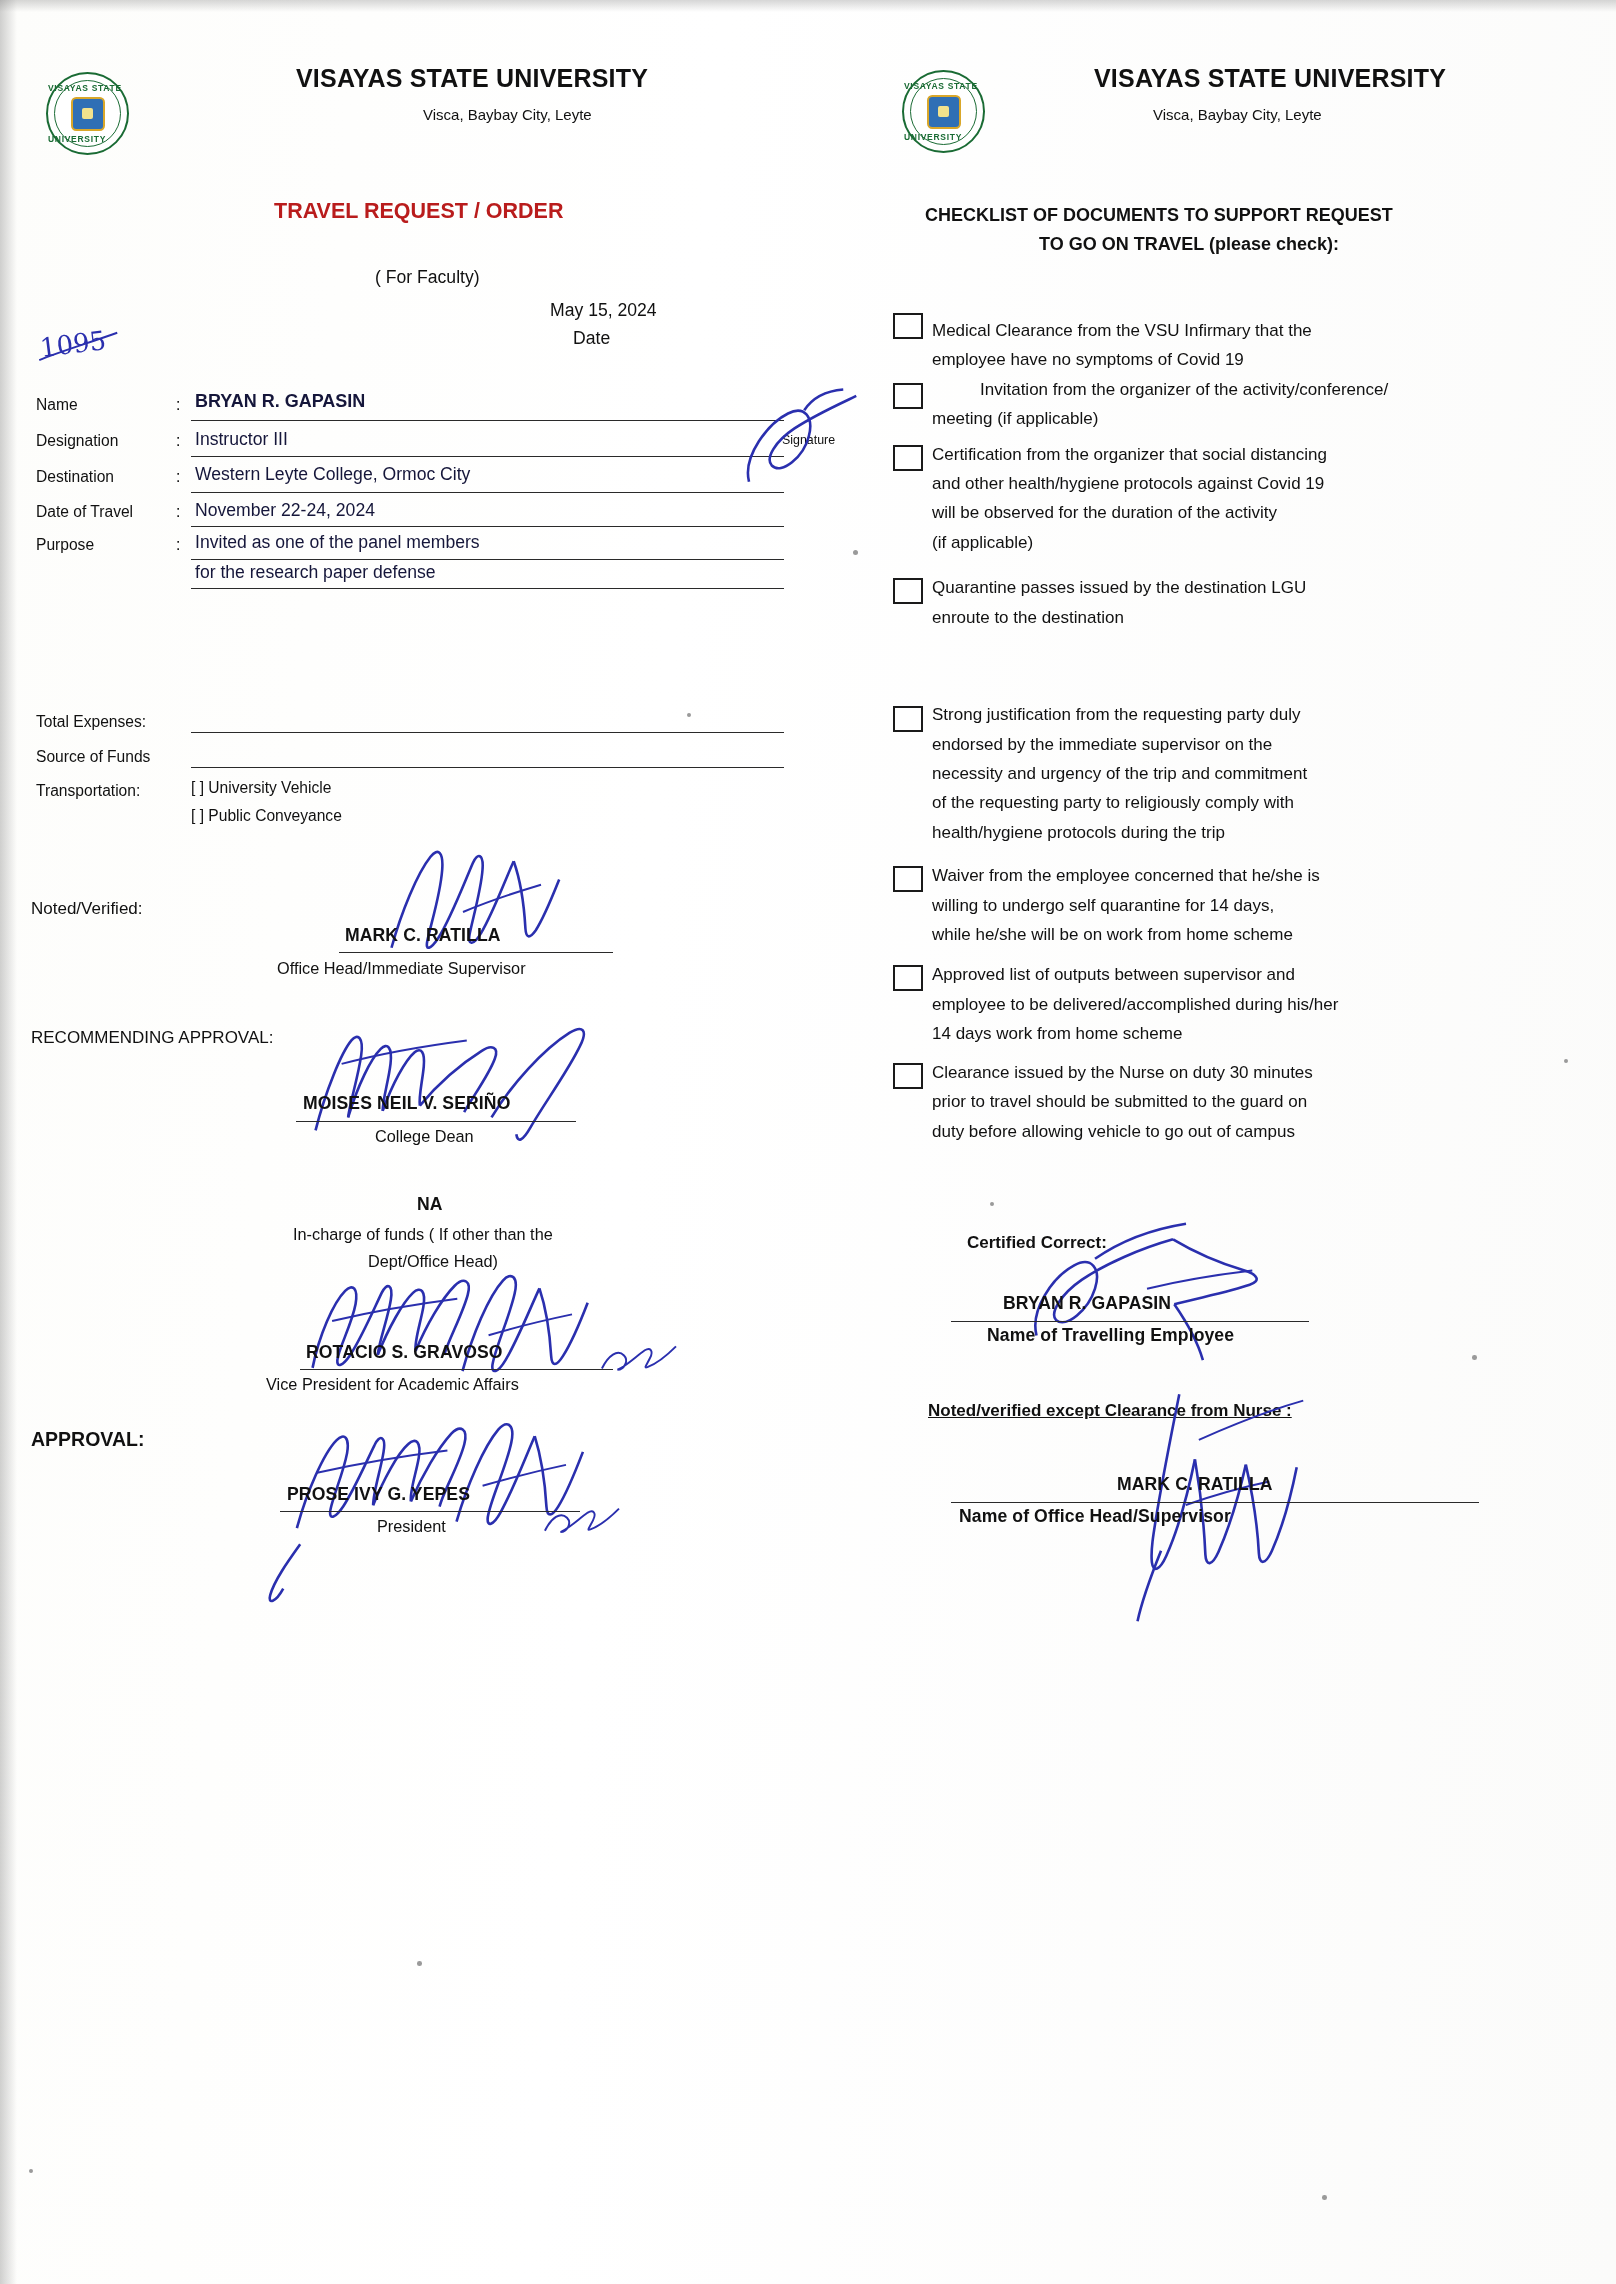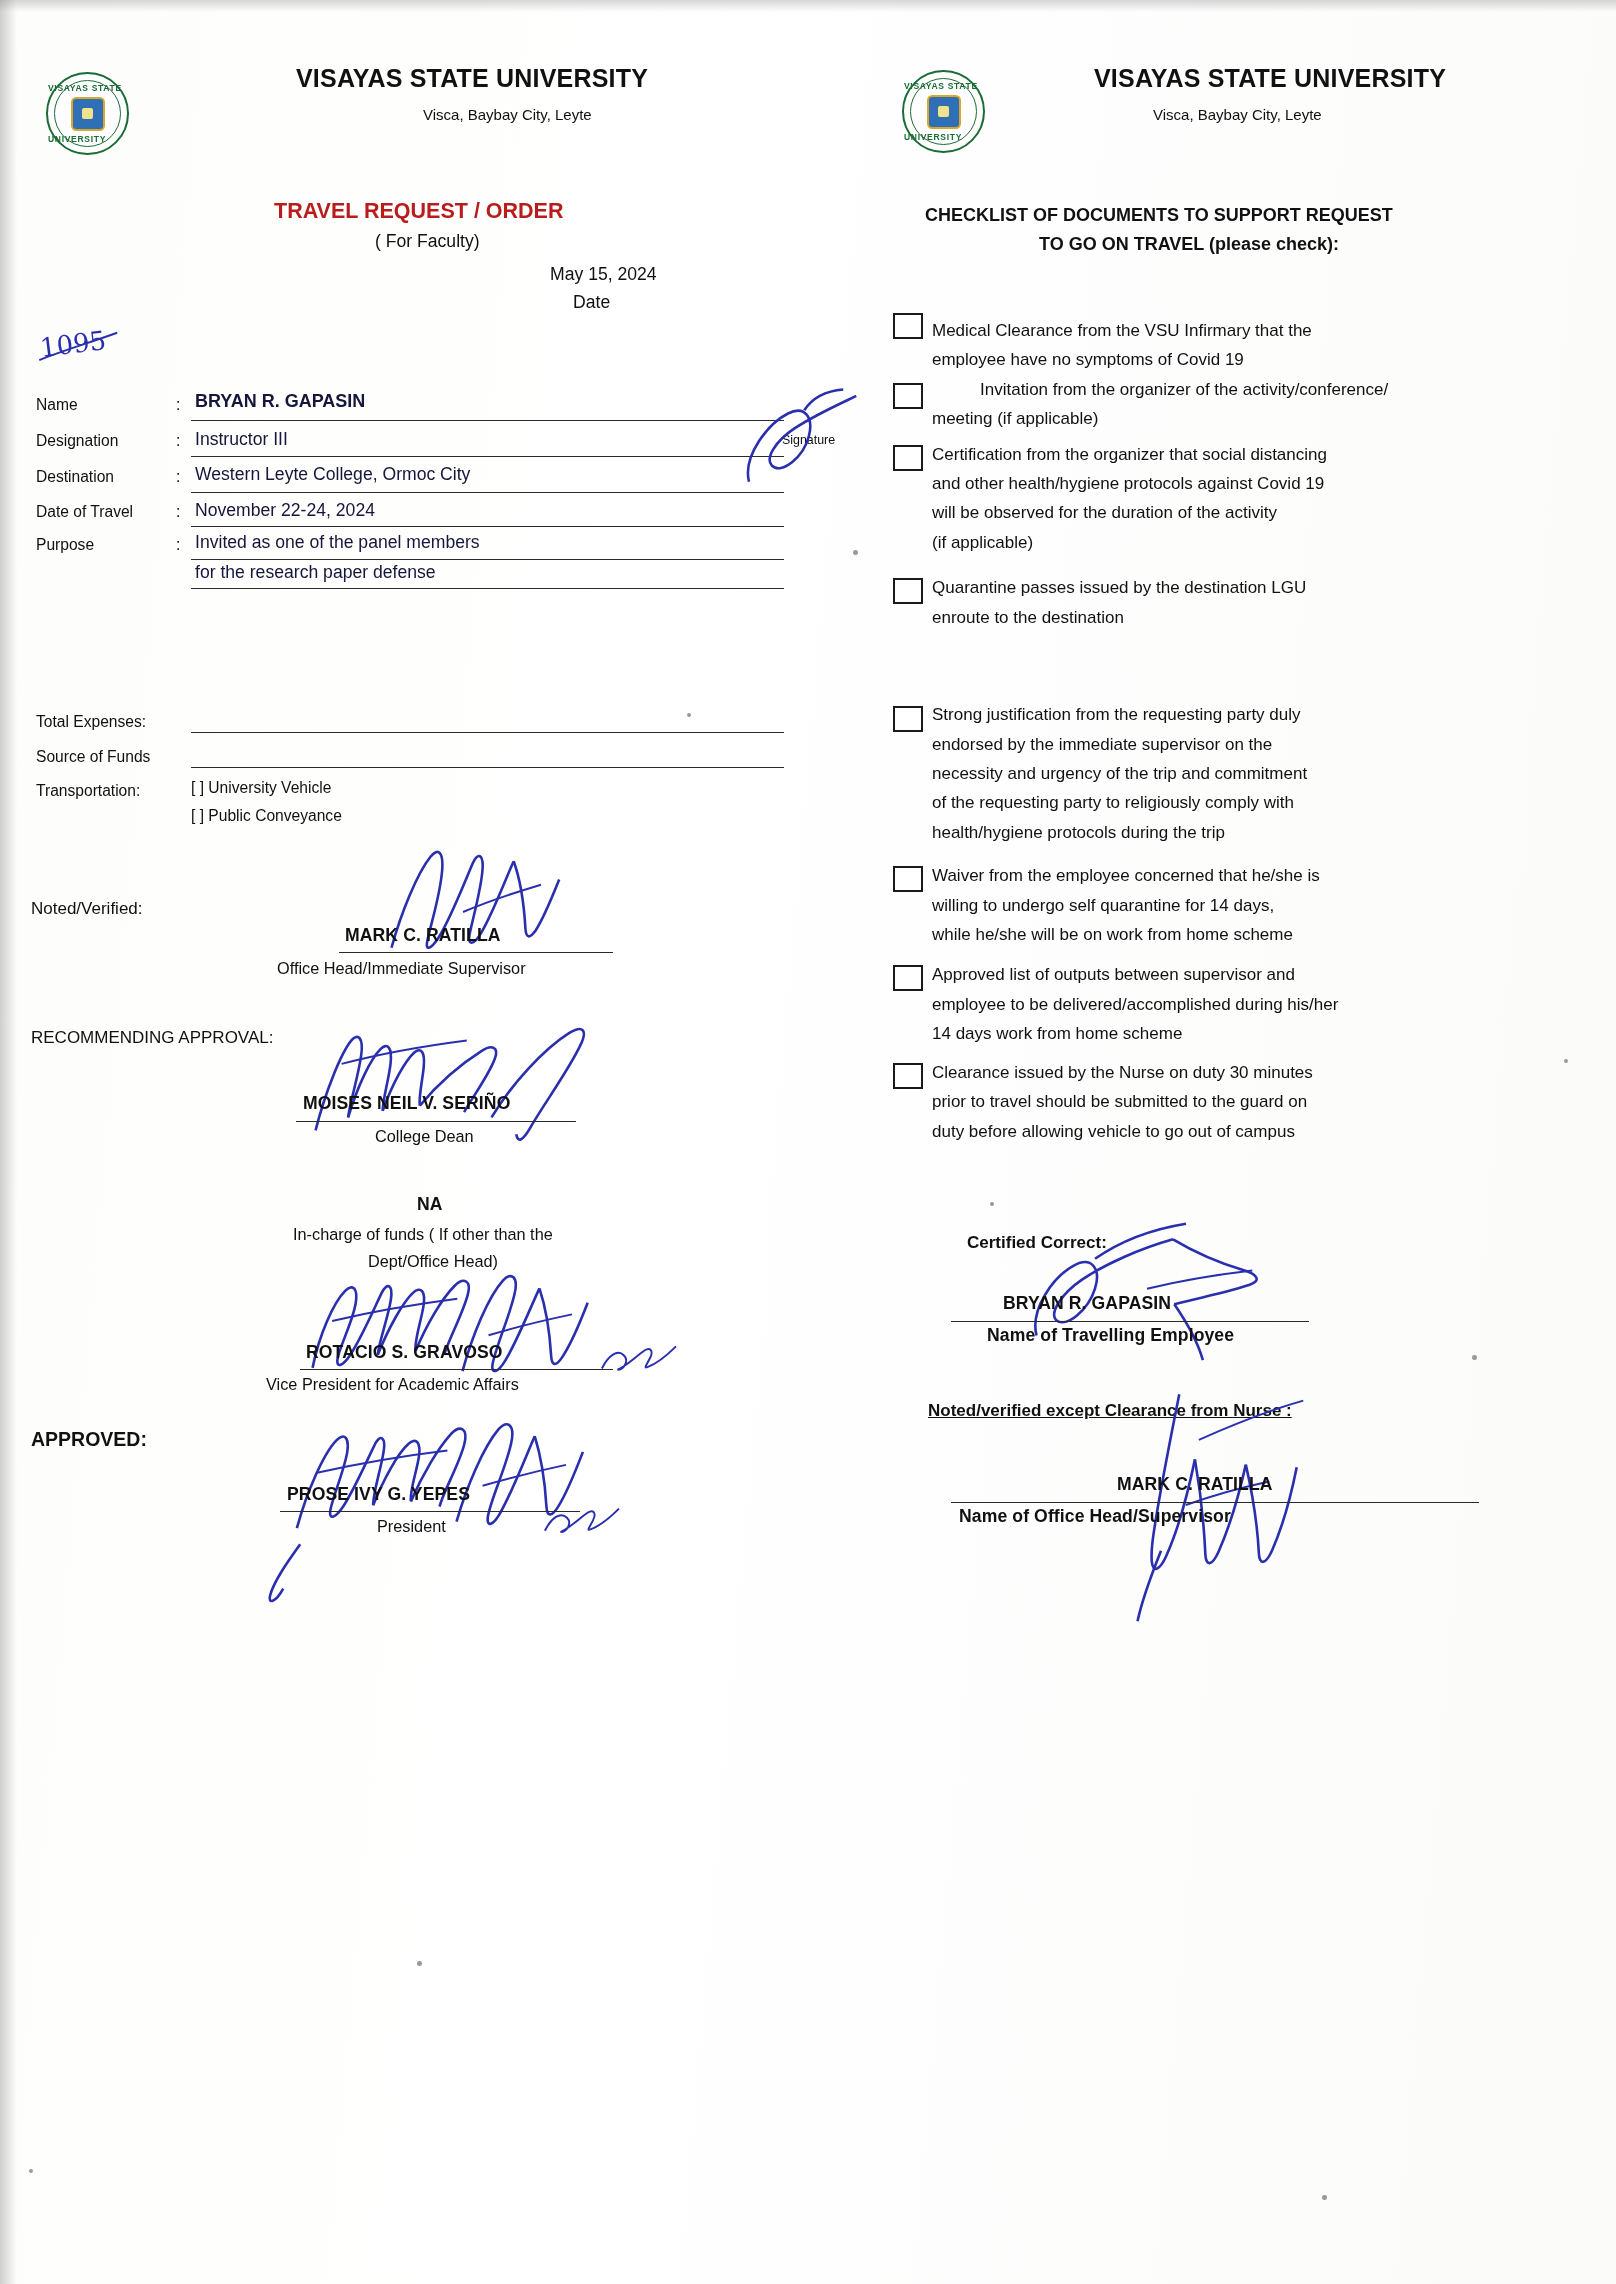--- a/index.html
+++ b/index.html
@@ -108,20 +108,21 @@
     color: #111;
   }
   .form-title {
     font-size: 21.5px;
     font-weight: bold;
     color: #b91c1c;
   }
   .form-sub {
     font-size: 17.6px;
     color: #111;
+    margin-top: 36px;
   }
 
   
   .lbl {
     font-size: 15.6px;
     color: #111;
   }
   .colon { font-size: 15.6px; }
   .val {
     font-size: 17.6px;
@@ -323,21 +324,21 @@
   </div>
   <div class="abs name-line" style="left:306px; top:1342px;">ROTACIO S. GRAVOSO</div>
   <div class="rule" style="left:300px; top:1369px; width:313px;"></div>
   <div class="abs role-line" style="left:266px; top:1375px;">Vice President for Academic Affairs</div>
   <div class="ink" style="left:598px; top:1337px;">
     <svg width="91" height="46" viewBox="0 0 140 70">
       <path d="M6 48 C16 28, 30 18, 40 28 C48 36, 40 50, 30 50 C44 44, 60 28, 72 20 C80 15, 86 20, 80 32 C74 44, 70 48, 76 46 C92 40, 108 26, 120 14" stroke-width="3"></path>
     </svg>
   </div>
 
-  <div class="abs section-lbl b" style="left:31px; top:1428px; font-size:19.5px;">APPROVED:</div>
+  <div class="abs section-lbl b" style="left:31px; top:1428px; font-size:19.5px;">APPROVAL:</div>
   <div class="ink" style="left:261px; top:1388px;">
     <svg width="365" height="215" viewBox="0 0 560 330">
       <path d="M55 215 C70 160, 96 100, 116 80 C128 68, 136 76, 132 100 C126 132, 108 172, 106 190 C105 202, 114 200, 126 182 C144 154, 162 112, 174 88 C182 70, 192 74, 188 98 C184 124, 172 160, 172 180" stroke-width="4"></path>
       <path d="M172 180 C188 140, 210 100, 226 86 C238 75, 246 83, 242 107 C238 131, 228 158, 230 174" stroke-width="4"></path>
       <path d="M86 130 C150 116, 220 104, 286 96" stroke-width="3"></path>
       <path d="M230 174 C248 132, 272 92, 292 70 C306 56, 318 62, 312 86 C304 118, 280 158, 274 182" stroke-width="4"></path>
       <path d="M300 205 C316 150, 342 90, 364 64 C378 48, 390 56, 384 84 C376 122, 352 172, 348 198 C346 214, 356 212, 368 190 C386 158, 406 106, 420 74" stroke-width="4"></path>
       <path d="M420 74 C430 106, 436 148, 438 182 C439 198, 446 198, 456 182 C470 160, 484 124, 494 98" stroke-width="4"></path>
       <path d="M340 150 C382 138, 430 126, 468 118" stroke-width="3"></path>
       <path d="M60 240 C40 268, 20 296, 14 318 C10 332, 22 330, 34 308" stroke-width="4"></path>

